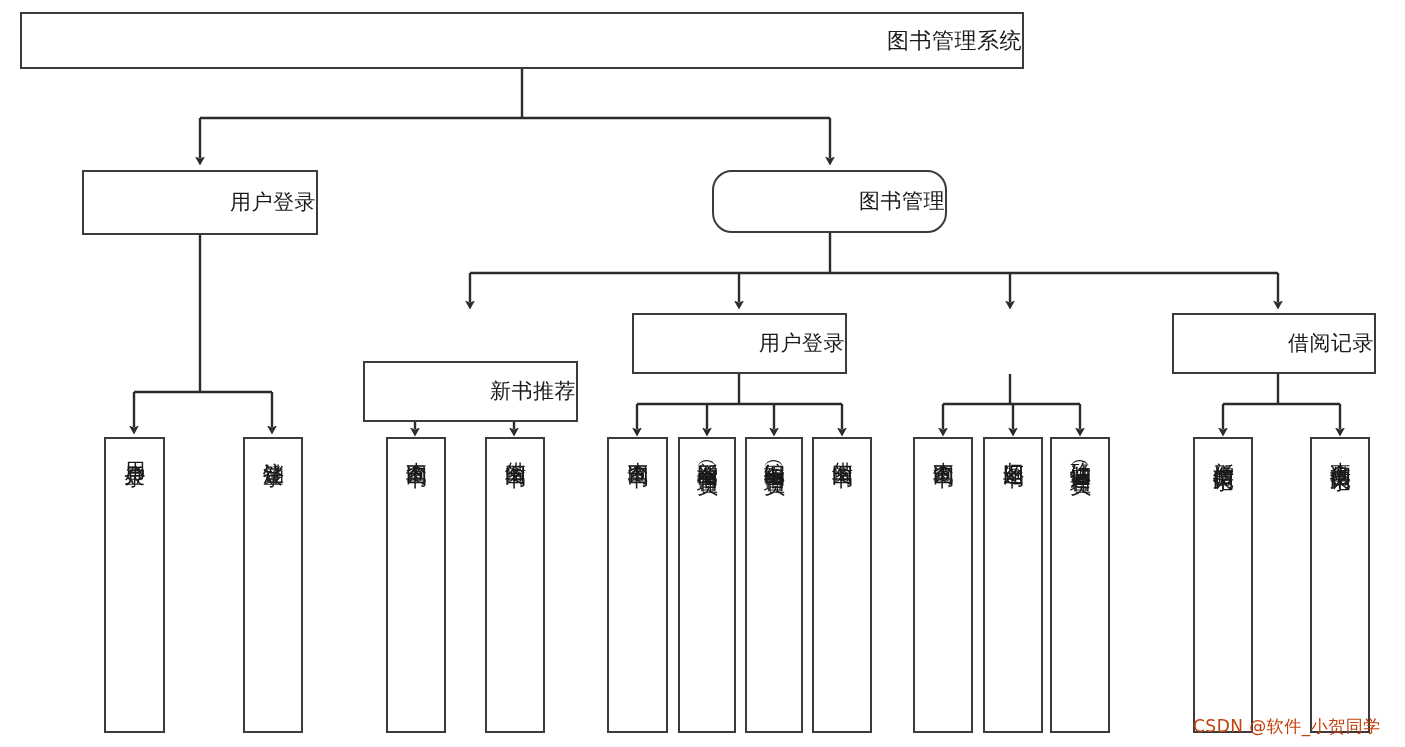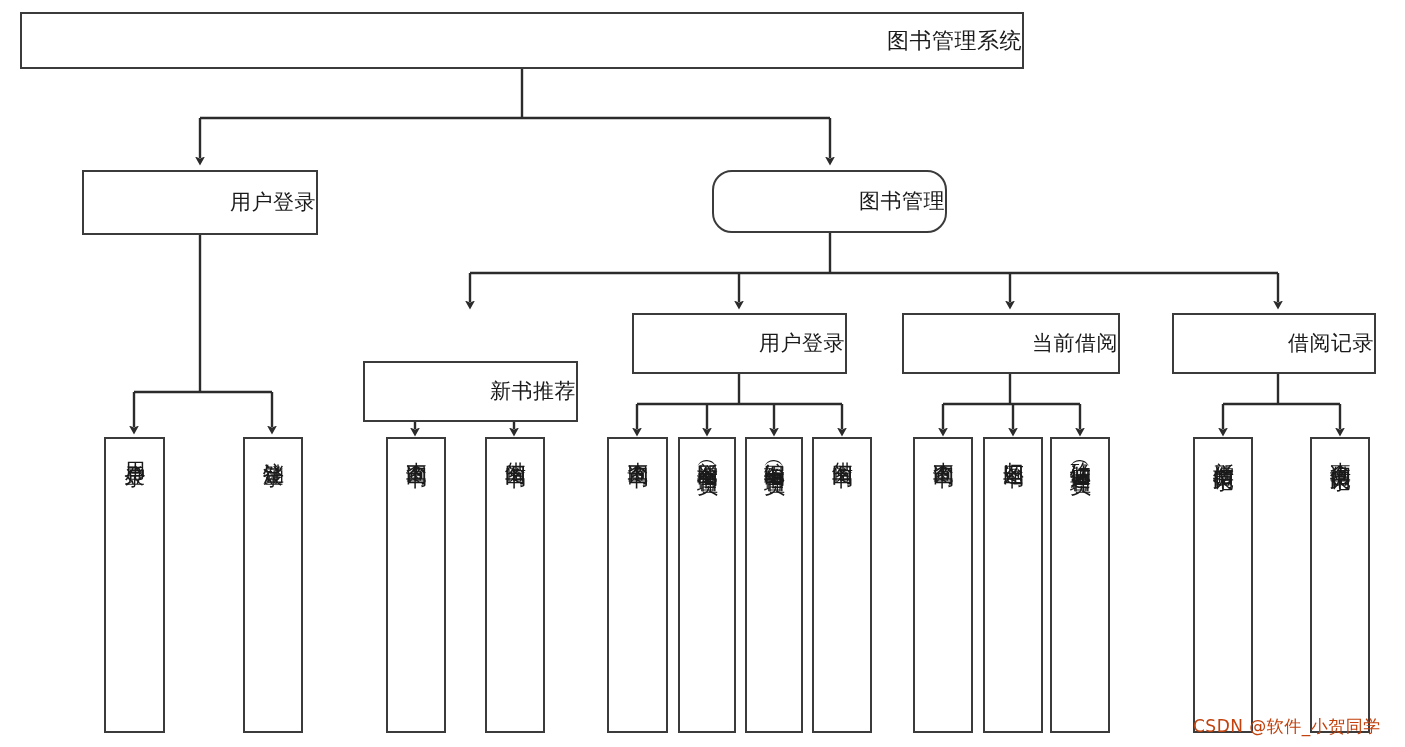--- a/index.html
+++ b/index.html
@@ -137,23 +137,20 @@
   <div class="node horiz" style="left:712px; top:170px; width:235px; height:63px;border-radius:20px;">
     <span class="label">图书管理</span>
   </div>
 
   <div class="node horiz" style="left:363px; top:313px; width:215px; height:61px;margin-top:48px;">
     <span class="label">新书推荐</span>
   </div>
   <div class="node horiz" style="left:632px; top:313px; width:215px; height:61px;">
     <span class="label">用户登录</span>
   </div>
-  <div class="node horiz" style="left:902px; top:313px; width:218px; height:61px;">
-    <span class="label">当前借阅</span>
-  </div>
   <div class="node horiz" style="left:1172px; top:313px; width:204px; height:61px;">
     <span class="label">借阅记录</span>
   </div>
 
   <div class="node vert" style="left:104px; top:437px; width:61px; height:296px;">
     <span class="label">用户登录</span>
   </div>
   <div class="node vert" style="left:243px; top:437px; width:60px; height:296px;">
     <span class="label">注销登录</span>
   </div>

